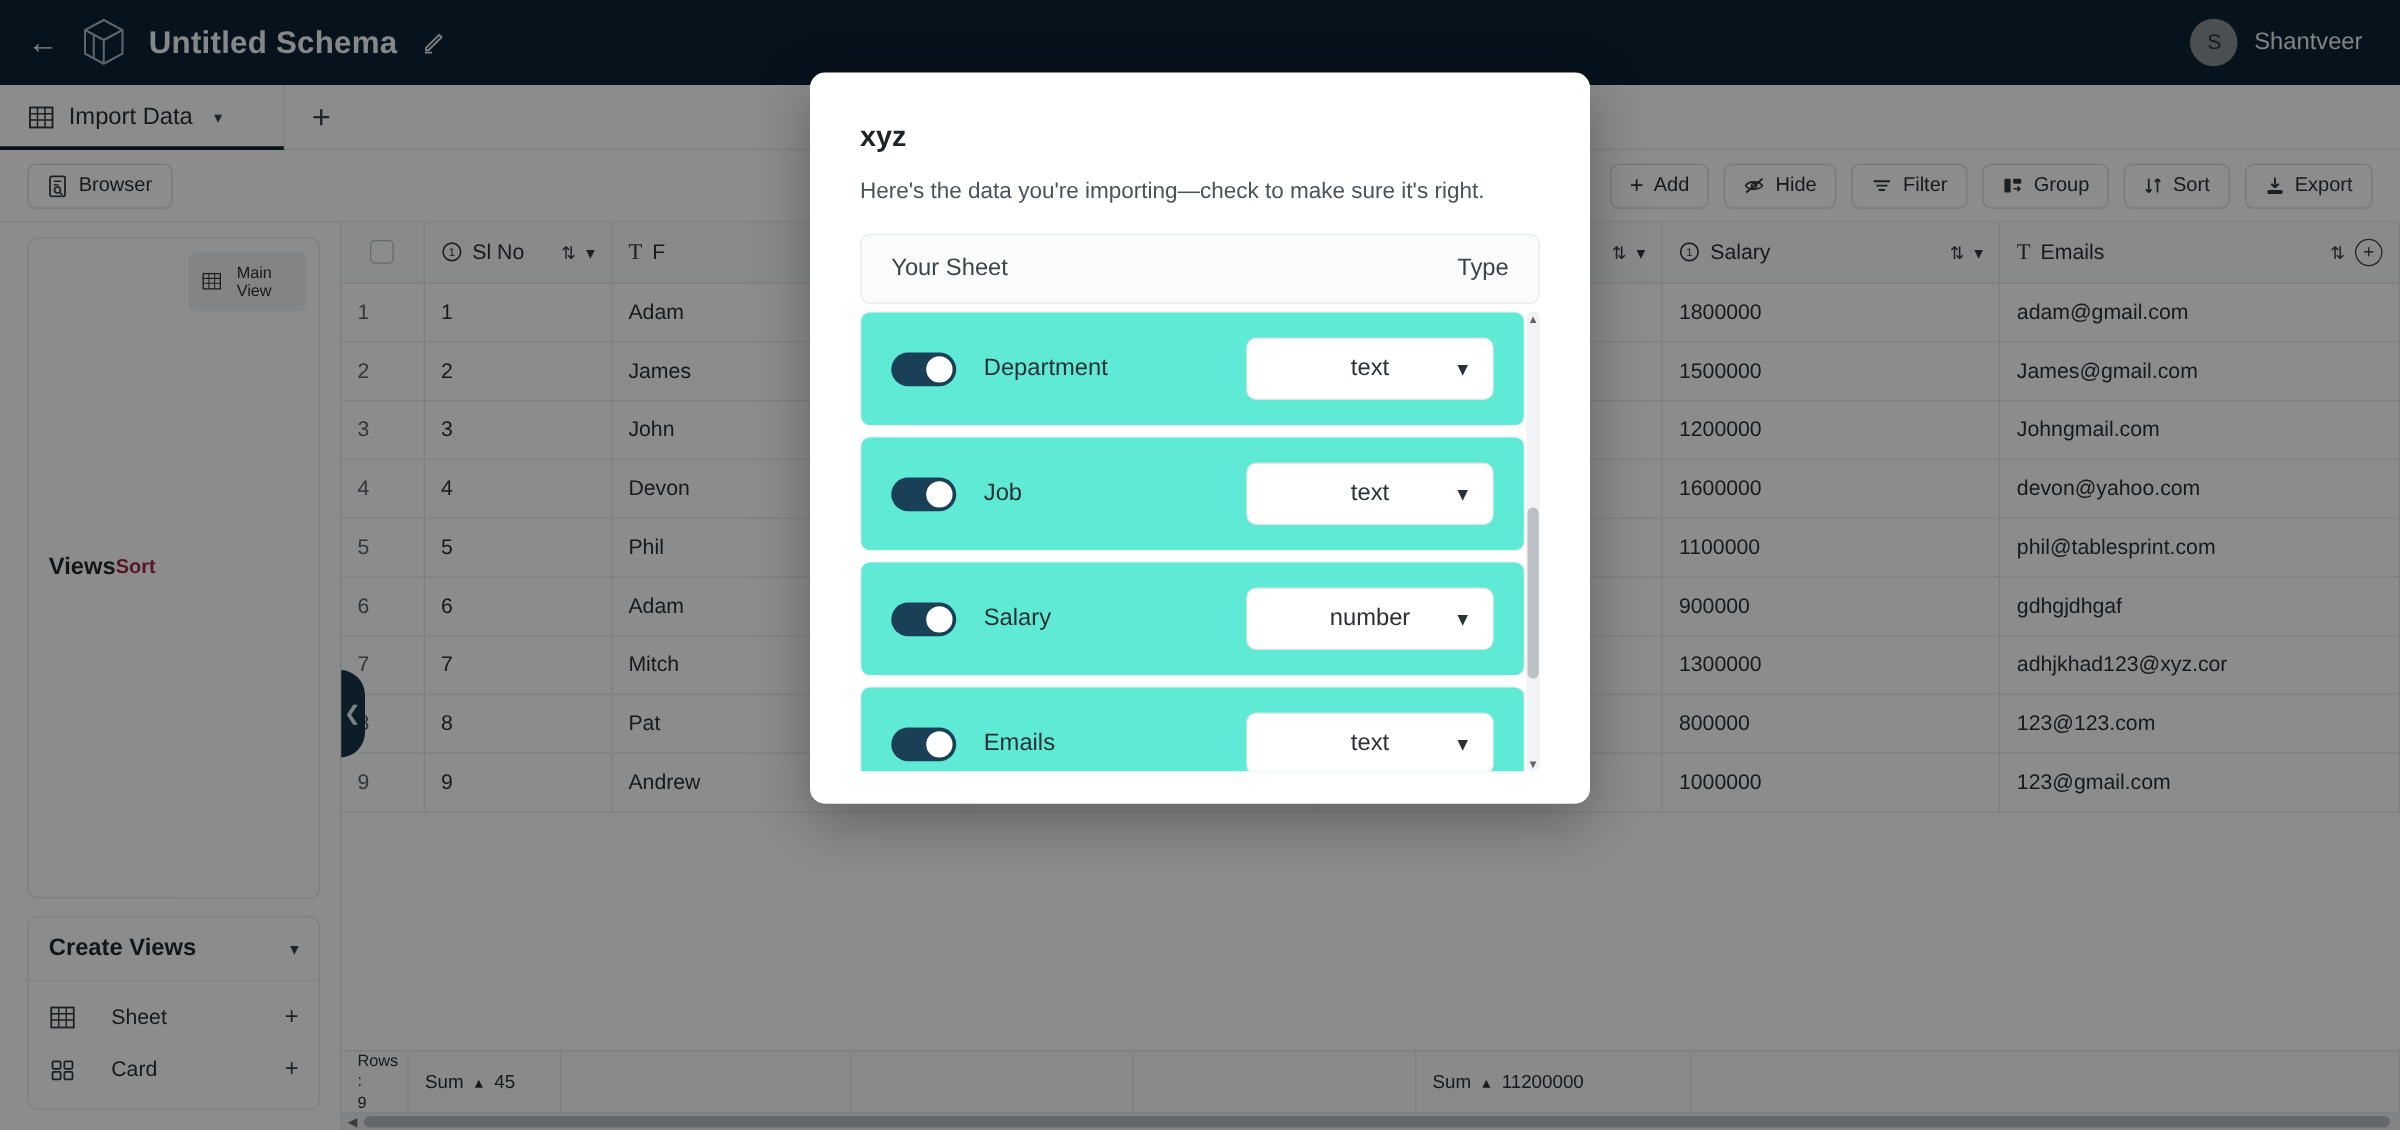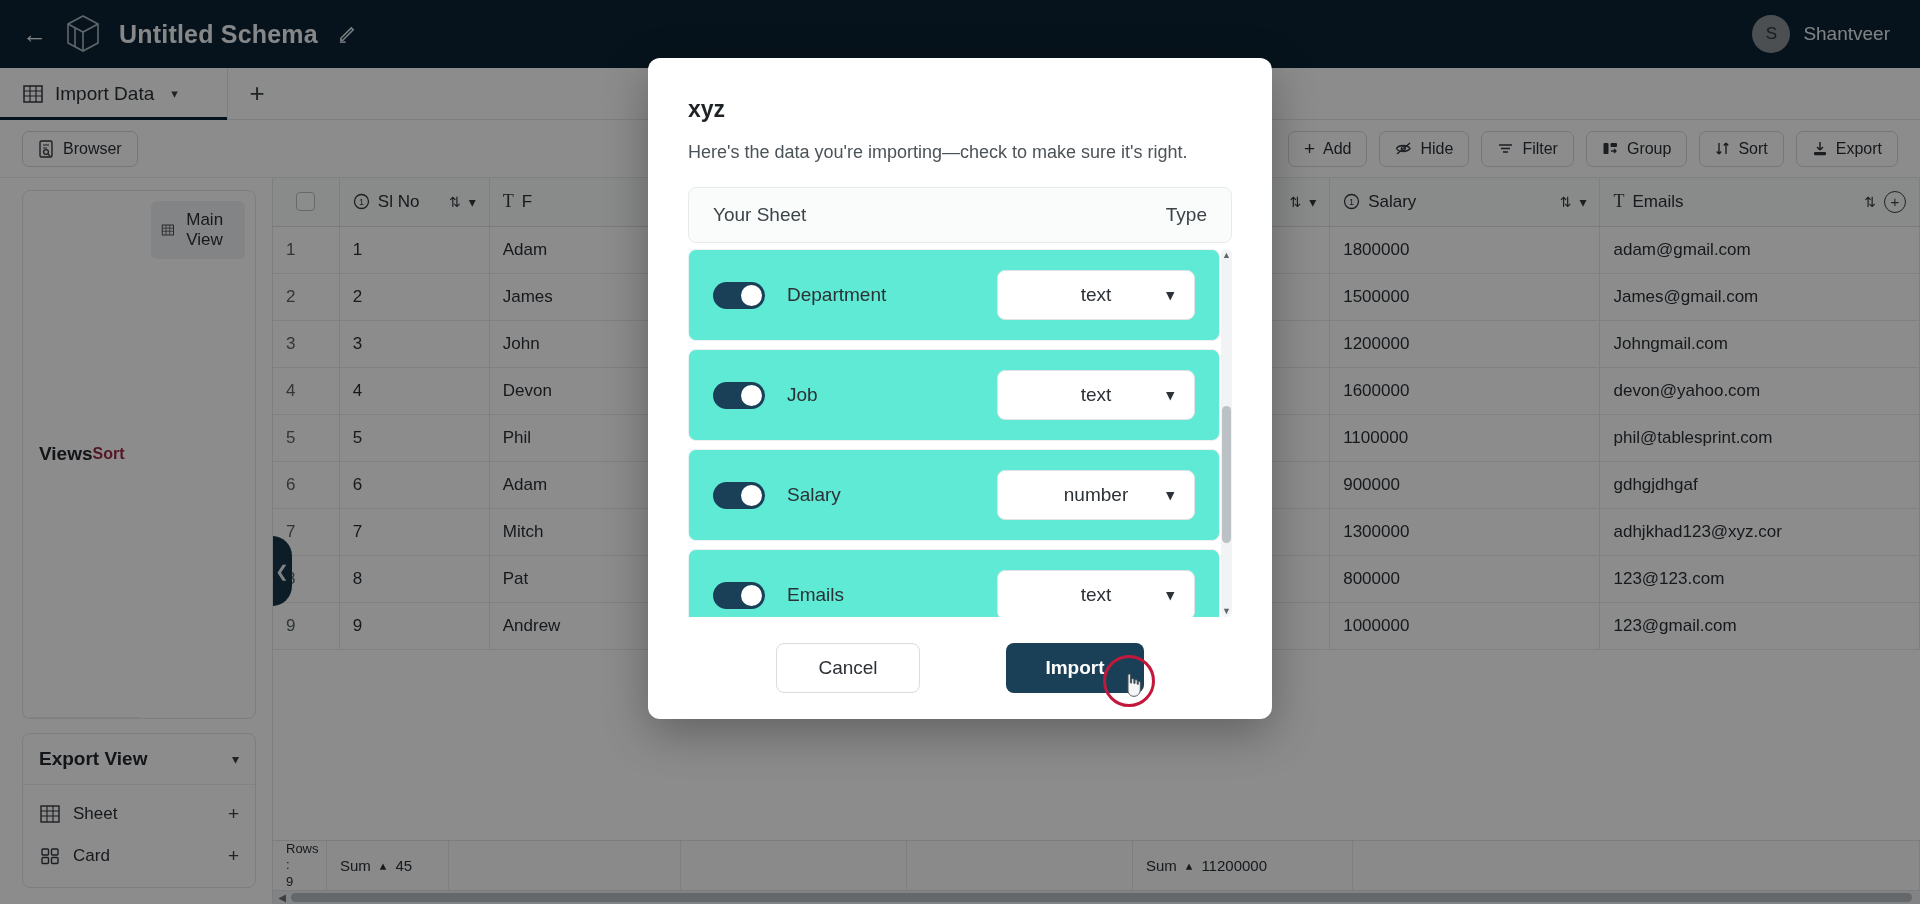--- a/index.html
+++ b/index.html
@@ -93,25 +93,25 @@
   .panel-head {
     display:flex; align-items:center; justify-content:space-between;
     padding: 14px 16px; border-bottom: 1px solid #eceef0;
   }
   .panel-title { font-size: 19px; font-weight: 600; color:#23282d; }
   .sort-link { font-size: 16px; font-weight: 600; color:#9c2b45; cursor:pointer; }
   .views-body { padding: 10px; }
   .view-item {
     display:flex; align-items:center; gap: 12px;
     padding: 9px 10px; border-radius: 6px;
-    background:#eef1f3; font-size: 17px; color:#2b3136; cursor:pointer;
+    background:#eef1f3; font-size: 13px; color:#2b3136; cursor:pointer;
   }
   .panel-create .panel-head { border-bottom: 1px solid #eceef0; }
   .create-row {
-    display:flex; align-items:center; gap: 12px;
+    display:flex; align-items:center; gap: 28px;
     padding: 10px 16px; font-size: 17px; color:#2b3136; cursor:pointer;justify-content:center;
   }
   .create-row .plus { margin-left:auto; font-size: 19px; color:#3a4248; }
   .caret-down { font-size: 14px; color:#3a4248; }
 
   
   .table-wrap {
     flex: 1; position: relative;
     border-left: 1px solid #e2e5e8;
     display:flex; flex-direction:column;
@@ -359,21 +359,21 @@
                 <rect x="2" y="3" width="18" height="16" fill="none" stroke="#33393f" stroke-width="1.4"></rect>
                 <path d="M2 8 H20 M2 13 H20 M8 3 V19 M14 3 V19" stroke="#33393f" stroke-width="1.1"></path>
               </svg>
               <span>Main View</span>
             </div>
           </div>
         </div>
 
         <div class="panel panel-create">
           <div class="panel-head">
-            <span class="panel-title">Export View</span>
+            <span class="panel-title">Create Views</span>
             <span class="caret-down">▾</span>
           </div>
           <div style="padding:8px 0 10px;">
             <div class="create-row">
               <svg class="grid-glyph" viewBox="0 0 22 22">
                 <rect x="2" y="3" width="18" height="16" fill="none" stroke="#33393f" stroke-width="1.4"></rect>
                 <path d="M2 8 H20 M2 13 H20 M8 3 V19 M14 3 V19" stroke="#33393f" stroke-width="1.1"></path>
               </svg>
               <span>Sheet</span>
               <span class="plus">+</span>
@@ -641,23 +641,15 @@
 
       <div class="vscroll">
         <span class="vs-arrow">▲</span>
         <span class="vs-track">
           <span class="vs-thumb"></span>
         </span>
         <span class="vs-arrow">▼</span>
       </div>
     </div>
 
-    <div class="modal-actions">
-      <button class="btn-cancel">Cancel</button>
-      <button class="btn-import">Import</button>
-      <span class="click-ring"></span>
-      <svg class="cursor-hand" viewBox="0 0 20 26">
-        <path d="M6 3 C6 1.6 8.4 1.6 8.4 3 L8.4 11 L9.6 11 L9.6 7.6 C9.6 6.3 11.9 6.3 11.9 7.6 L11.9 11.4 L13 11.4 L13 8.6 C13 7.4 15.2 7.4 15.2 8.6 L15.2 12.2 L16.3 12.2 L16.3 10.4 C16.3 9.3 18.3 9.3 18.3 10.4 L18.3 17.5 C18.3 21.5 15.6 24.3 11.9 24.3 C8.2 24.3 6 21.6 6 18.2 Z" fill="#f4f6f7" stroke="#4a5157" stroke-width="1"></path>
-      </svg>
-    </div>
   </div>
 
 </div>
 
 </body></html>

